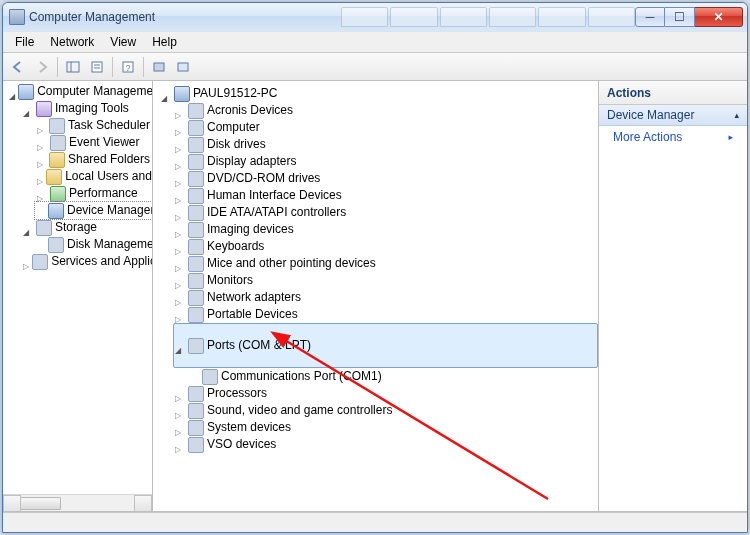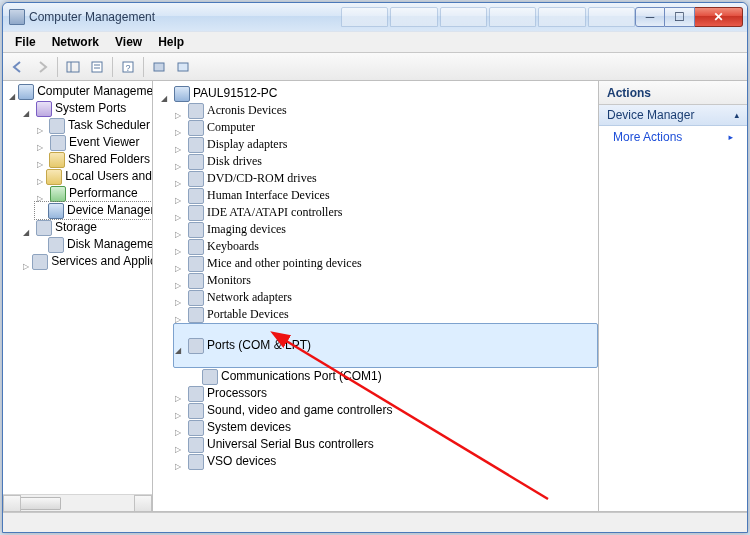--- a/index.html
+++ b/index.html
@@ -58,21 +58,20 @@
     border:1px solid #9db6d6; border-radius:2px 2px 0 0;
     opacity:.55;
   }
   .menubar {
     height: 22px;
     background: #f0f0f0;
     border-top: 1px solid #dbe3ee;
     border-bottom: 1px solid #c8c8c8;
     display:flex; align-items:center;
     padding: 0 4px;
-    font-weight: bold;
   }
   .menubar .menu-item { padding: 2px 8px; cursor:default;}
   .toolbar {
     height: 28px;
     background: linear-gradient(#fafafa,#eaeaea);
     border-bottom: 1px solid #bfbfbf;
     display:flex; align-items:center;
     gap:2px; padding:0 4px;
   }
   .tool-btn {
@@ -237,21 +236,21 @@
             <div class="row">
               <span class="expander open"></span>
               <span class="ico comp"></span>
               <span>Computer Management</span>
             </div>
             <ul>
               <li>
                 <div class="row">
                   <span class="expander open"></span>
                   <span class="ico dev"></span>
-                  <span>System Ports</span>
+                  <span>Imaging Tools</span>
                 </div>
                 <ul>
                   <li>
                       <div class="row">
                         <span class="expander closed"></span>
                         <span class="ico"></span>
                         <span>Task Scheduler</span>
                       </div>
                     </li>
                   <li>
@@ -325,47 +324,47 @@
 
     <div class="mid-pane">
       <div class="tree">
         <ul>
           <li>
             <div class="row">
               <span class="expander open"></span>
               <span class="ico comp"></span>
               <span>PAUL91512-PC</span>
             </div>
-            <ul id="device-list-before" style="padding-left: 14px; font-family: Liberation Serif, serif;">
+            <ul id="device-list-before" style="padding-left: 14px;">
                 <li>
                   <div class="row">
                     <span class="expander closed"></span>
                     <span class="ico"></span>
                     <span>Acronis Devices</span>
                   </div>
                 </li>
                 <li>
                   <div class="row">
                     <span class="expander closed"></span>
                     <span class="ico"></span>
                     <span>Computer</span>
                   </div>
                 </li>
                 <li>
                   <div class="row">
                     <span class="expander closed"></span>
                     <span class="ico"></span>
+                    <span>Disk drives</span>
+                  </div>
+                </li>
+                <li>
+                  <div class="row">
+                    <span class="expander closed"></span>
+                    <span class="ico"></span>
                     <span>Display adapters</span>
-                  </div>
-                </li>
-                <li>
-                  <div class="row">
-                    <span class="expander closed"></span>
-                    <span class="ico"></span>
-                    <span>Disk drives</span>
                   </div>
                 </li>
                 <li>
                   <div class="row">
                     <span class="expander closed"></span>
                     <span class="ico"></span>
                     <span>DVD/CD-ROM drives</span>
                   </div>
                 </li>
                 <li>
@@ -462,27 +461,20 @@
                   <div class="row">
                     <span class="expander closed"></span>
                     <span class="ico"></span>
                     <span>System devices</span>
                   </div>
                 </li>
                 <li>
                   <div class="row">
                     <span class="expander closed"></span>
                     <span class="ico"></span>
-                    <span>Universal Serial Bus controllers</span>
-                  </div>
-                </li>
-                <li>
-                  <div class="row">
-                    <span class="expander closed"></span>
-                    <span class="ico"></span>
                     <span>VSO devices</span>
                   </div>
                 </li>
               </ul>
           </li>
         </ul>
       </div>
       <svg class="arrow-annot" style="left:0;top:0;width:100%;height:100%;">
         <defs>
             <marker id="ah" markerWidth="10" markerHeight="10" refX="2" refY="3" orient="auto">

